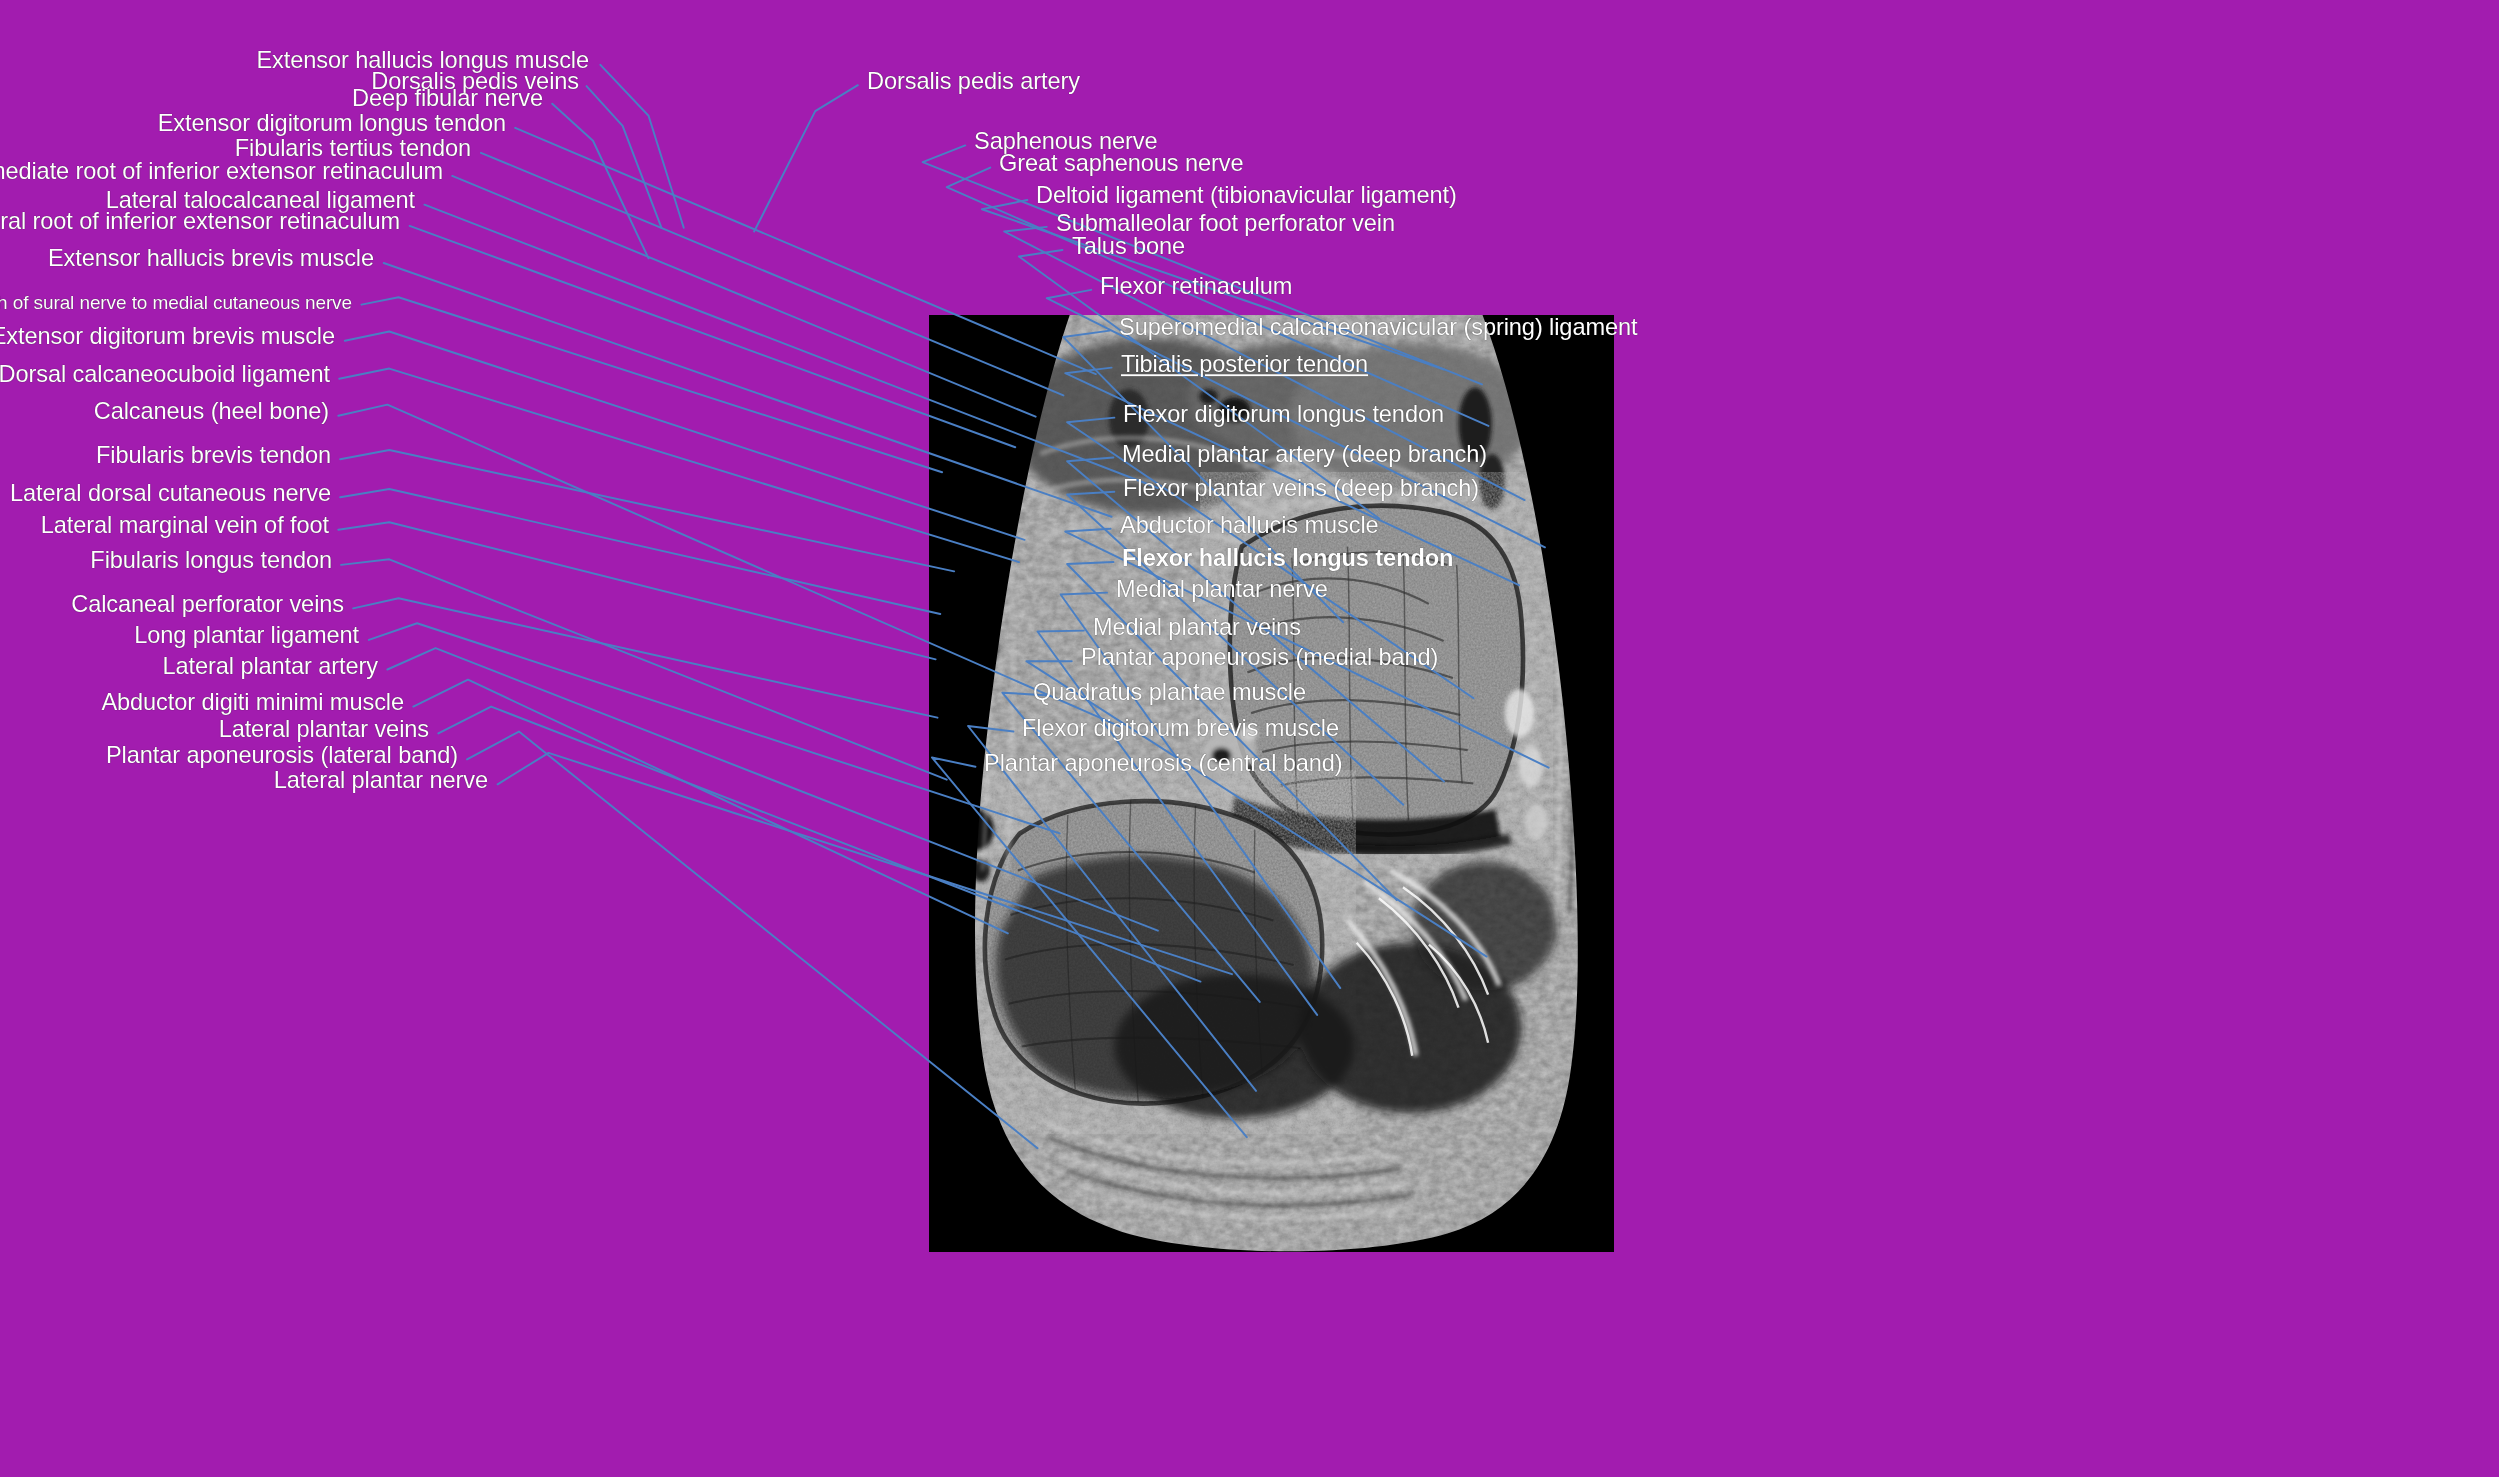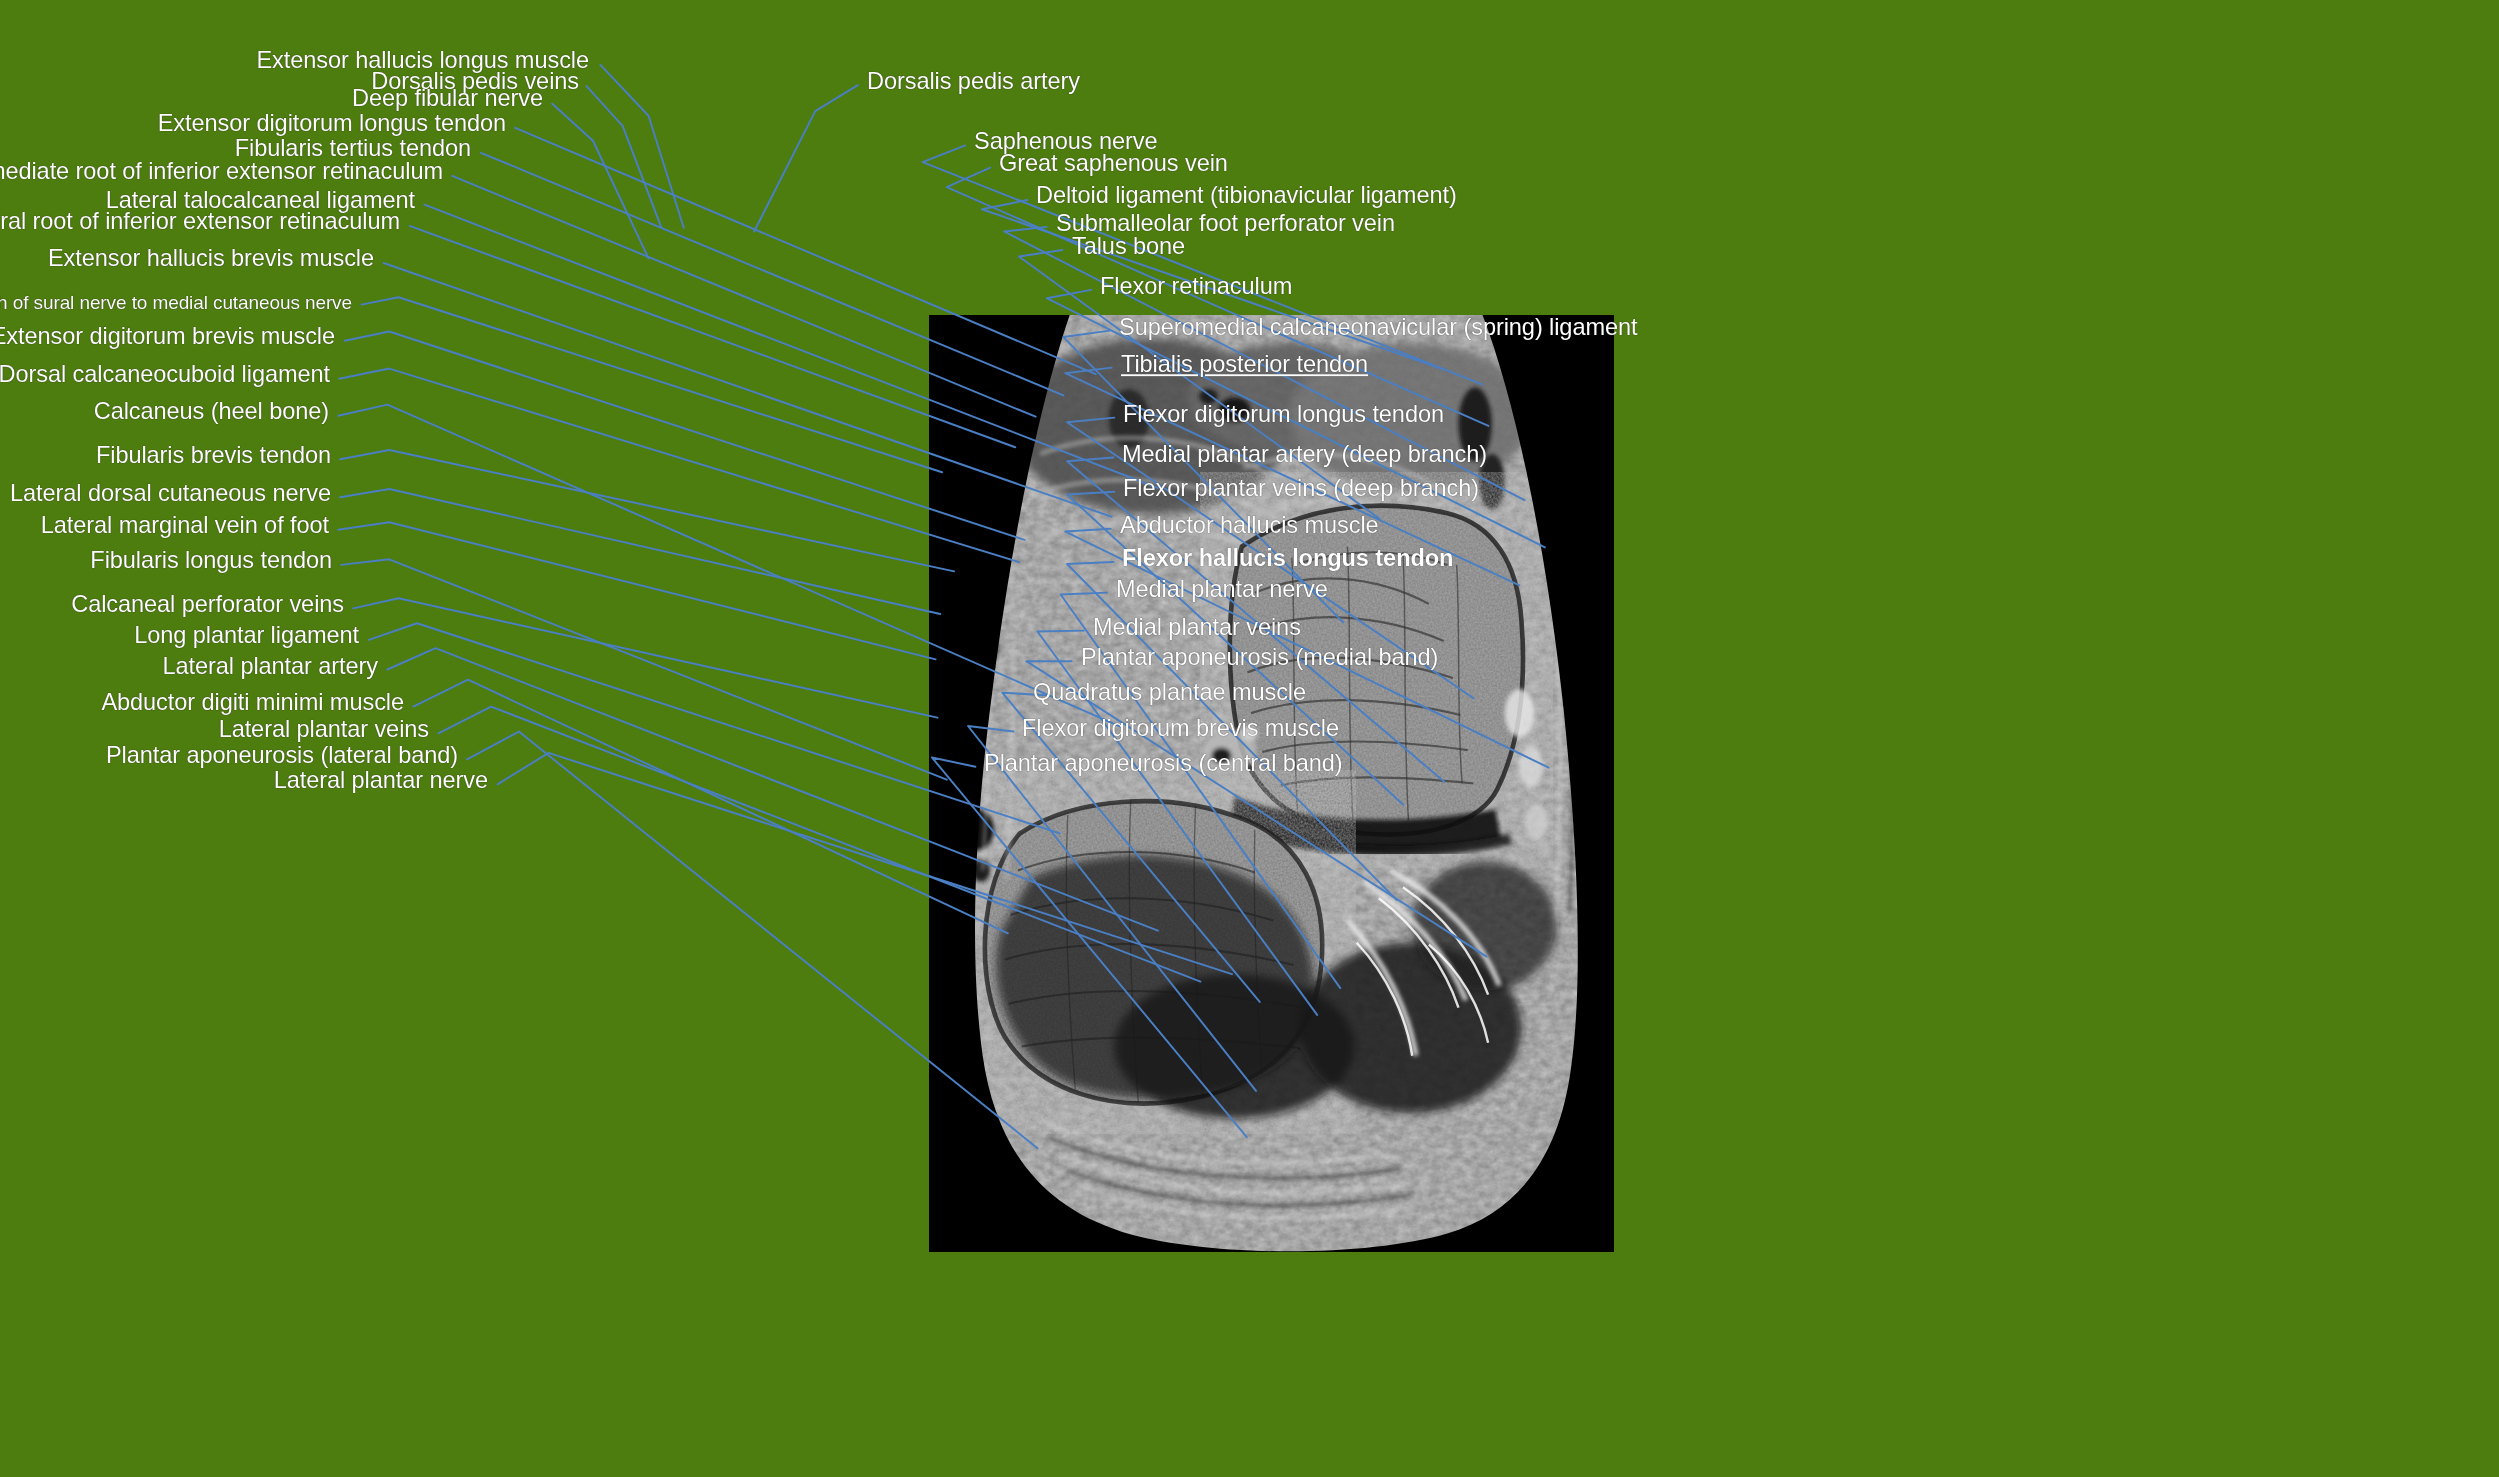--- a/index.html
+++ b/index.html
@@ -12,21 +12,21 @@
     width: 2500px;
     height: 1477px;
     overflow: hidden;
     font-family: "Liberation Sans", sans-serif;
     -webkit-font-smoothing: antialiased;
   }
   #stage {
     position: relative;
     width: 2500px;
     height: 1477px;
-    background: #4d7c0f;
+    background: #a21caf;
   }
 
   
   #scan-wrap {
     position: absolute;
     left: 929px;
     top: 315px;
     width: 685px;
     height: 937px;
   }
@@ -344,21 +344,21 @@
       <div class="label left" style="left: 359px; top: 636px;">Long plantar ligament</div>
       <div class="label left" style="left: 378px; top: 667px;">Lateral plantar artery</div>
       <div class="label left" style="left: 404px; top: 703px;">Abductor digiti minimi muscle</div>
       <div class="label left" style="left: 429px; top: 730px;">Lateral plantar veins</div>
       <div class="label left" style="left: 458px; top: 756px;">Plantar aponeurosis (lateral band)</div>
       <div class="label left" style="left: 488px; top: 781px;">Lateral plantar nerve</div>
     </div>
   <div id="labels-right">
       <div class="label right" style="left: 867px; top: 82px;">Dorsalis pedis artery</div>
       <div class="label right" style="left: 974px; top: 142px;">Saphenous nerve</div>
-      <div class="label right" style="left: 999px; top: 164px;">Great saphenous vein</div>
+      <div class="label right" style="left: 999px; top: 164px;">Great saphenous nerve</div>
       <div class="label right" style="left: 1036px; top: 196px;">Deltoid ligament (tibionavicular ligament)</div>
       <div class="label right" style="left: 1056px; top: 224px;">Submalleolar foot perforator vein</div>
       <div class="label right" style="left: 1072px; top: 247px;">Talus bone</div>
       <div class="label right" style="left: 1100px; top: 287px;">Flexor retinaculum</div>
       <div class="label right" style="left: 1119px; top: 328px;">Superomedial calcaneonavicular (spring) ligament</div>
       <div class="label right" style="left: 1121px; top: 365px; text-decoration: underline;">Tibialis posterior tendon</div>
       <div class="label right" style="left: 1123px; top: 415px;">Flexor digitorum longus tendon</div>
       <div class="label right" style="left: 1122px; top: 455px;">Medial plantar artery (deep branch)</div>
       <div class="label right" style="left: 1123px; top: 489px;">Flexor plantar veins (deep branch)</div>
       <div class="label right" style="left: 1120px; top: 526px;">Abductor hallucis muscle</div>

